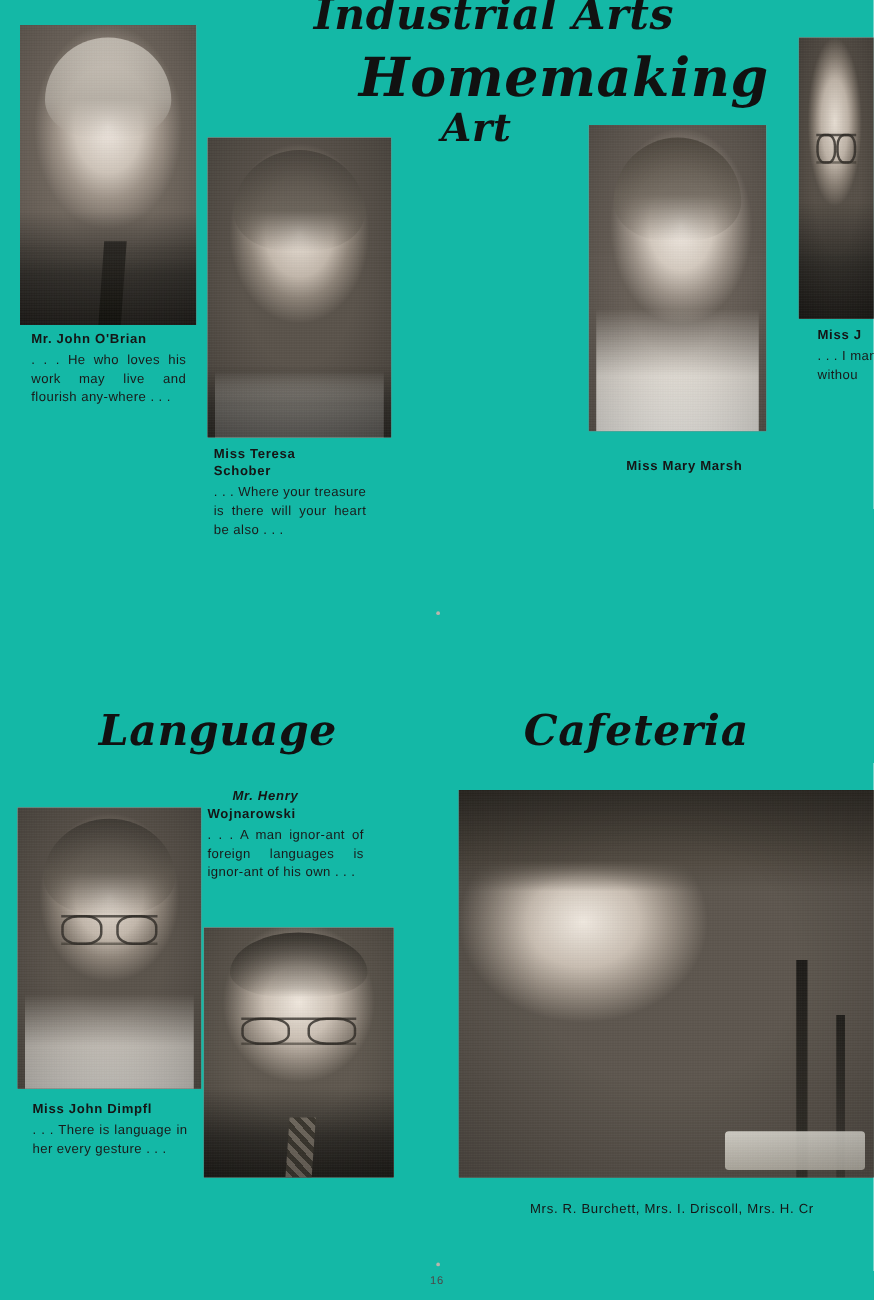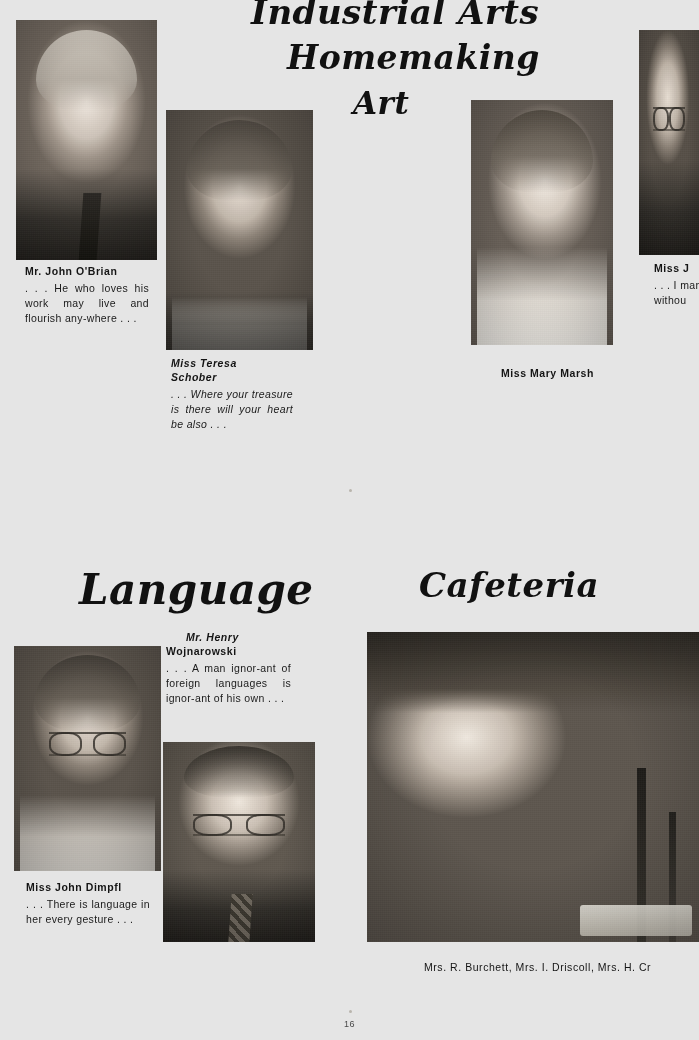--- a/index.html
+++ b/index.html
@@ -11,21 +11,21 @@
     width: 699px;
     height: 1040px;
     position: relative;
     overflow: hidden;
     font-family: "Liberation Sans", sans-serif;
     color: #111111;
   }
   .page {
     position: absolute;
     inset: 0;
-    background: #e5e5e5;
+    background: #14b8a6;
   }
 
   
   .script-head {
     position: absolute;
     font-family: "DejaVu Serif", serif;
     font-style: italic;
     font-weight: 700;
     color: #111111;
     white-space: nowrap;
@@ -216,25 +216,25 @@
     background: linear-gradient(180deg, #302c26 0%, #514a41 70%, rgba(81,74,65,0) 100%);
   }
 </style>
 </head>
 <body>
 
 <div class="page">
 
   <div class="script-head" style="left:251px; top:-8px; font-size:34px;">Industrial Arts</div>
 
-  <div class="script-head" style="left:287px; top:38px; font-size:33px;">Homemaking</div>
+  <div class="script-head" style="left:287px; top:38px; font-size:43px;">Homemaking</div>
 
   <div class="script-head" style="left:353px; top:85px; font-size:31px;">Art</div>
 
-  <div class="script-head" style="left:79px; top:565px; font-size:42px;">Language</div>
+  <div class="script-head" style="left:79px; top:565px; font-size:34px;">Language</div>
 
   <div class="script-head" style="left:419px; top:565px; font-size:34px;">Cafeteria</div>
 
   <div class="photo" style="left:16px; top:20px; width:141px; height:240px;">
     <div class="ph-inner bg-a"></div>
     <div class="hair-dark" style="background:linear-gradient(180deg,#cfc8be 0%,#b3aca2 60%,rgba(179,172,162,0) 100%);"></div>
     <div class="suit-dark" style="height:38%;"></div>
     <div class="tie"></div>
     <div class="vignette"></div>
     <div class="grain"></div>
@@ -245,21 +245,21 @@
   </div>
 
   <div class="photo" style="left:166px; top:110px; width:147px; height:240px;">
     <div class="ph-inner bg-b"></div>
     <div class="hair-dark"></div>
     <div class="collar-light" style="height:22%;"></div>
     <div class="suit-dark" style="height:24%; opacity:.75;"></div>
     <div class="vignette"></div>
     <div class="grain"></div>
   </div>
-  <div class="cap" style="left:171px; top:356px; width:122px;font-style:italic;">
+  <div class="cap" style="left:171px; top:356px; width:122px;">
     <div class="cap-name">Miss Teresa</div>
     <div class="cap-name indent2">Schober</div>
     <div class="cap-quote">. . . Where your treasure is there will your heart be also . . .</div>
   </div>
 
   <div class="photo" style="left:471px; top:100px; width:142px; height:245px;">
     <div class="ph-inner bg-c"></div>
     <div class="hair-dark" style="background:linear-gradient(180deg,#4f483f 0%,#6d655b 55%,rgba(109,101,91,0) 100%);"></div>
     <div class="collar-light" style="height:40%;"></div>
     <div class="vignette"></div>

